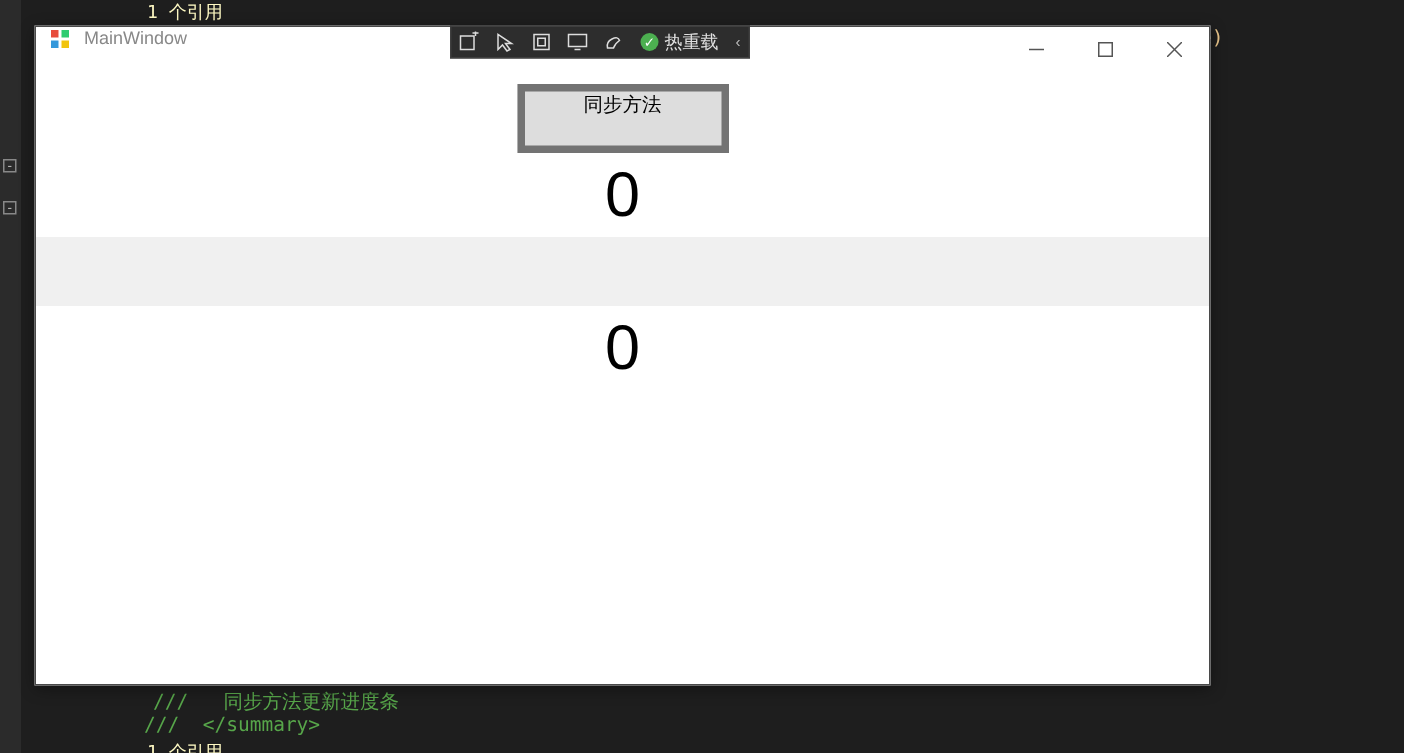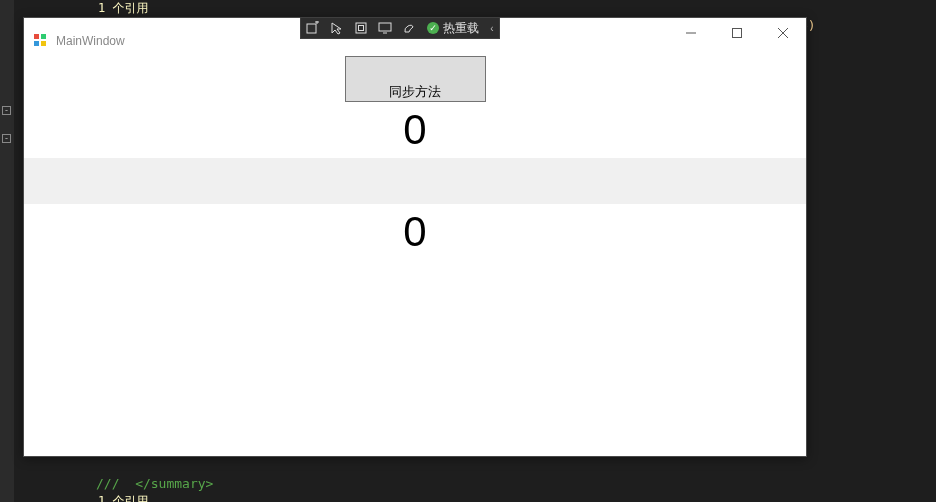--- a/index.html
+++ b/index.html
@@ -58,21 +58,21 @@
       background: #ffffff;
       border: 1px solid #4a4a4a;
       display: flex;
       flex-direction: column;
       box-shadow: 0 2px 10px rgba(0,0,0,0.4);
     }
     .titlebar {
       position: relative;
       height: 30px;
       display: flex;
-      align-items: flex-end;
+      align-items: flex-start;
       padding-left: 8px;
       color: #888;
       font-size: 12px;
       flex-shrink: 0;
     }
     .titlebar .app-icon {
       width: 16px;
       height: 16px;
       margin-right: 8px;
       display: inline-flex;
@@ -153,23 +153,23 @@
     }
     .btns {
       margin-top: 8px;
       display: flex;
       flex-direction: column;
     }
     .wbtn {
       width: 141px;
       height: 46px;
       background: #dddddd;
-      border: 1px solid #737373;
-      display: flex;
-      align-items: flex-end;
+      border: 5px solid #737373;
+      display: flex;
+      align-items: flex-start;
       justify-content: center;
       font-size: 13px;
       color: #000;
     }
     .wbtn + .wbtn { margin-top: -1px; }
 
     .counter {
       font-size: 42px;
       font-family: Arial, sans-serif;
       color: #000;
@@ -189,20 +189,21 @@
 <body>
 
 <div class="bg">
   <div class="bg-gutter">
     <div class="m" style="top:106px;">-</div>
     <div class="m" style="top:134px;">-</div>
   </div>
   <div class="bg-code">
     <div style="position:absolute; top:0px; left:78px;" class="ref">1 个引用</div>
     <div style="position:absolute; top:18px; left:780px;" class="paren">e)</div>
+    <div style="position:absolute; top:459px; left:82px;" class="comment">///   同步方法更新进度条</div>
     <div style="position:absolute; top:476px; left:76px;" class="comment">///  &lt;/summary&gt;</div>
     <div style="position:absolute; top:493px; left:78px;" class="ref">1 个引用</div>
   </div>
 </div>
 
 <div class="debug-toolbar">
   <div class="dbtn">
     <svg width="14" height="14" viewBox="0 0 14 14">
         <rect x="1" y="3" width="9" height="9" fill="none" stroke="#ddd"></rect>
         <line x1="9" y1="1" x2="13" y2="1" stroke="#ddd"></line>

